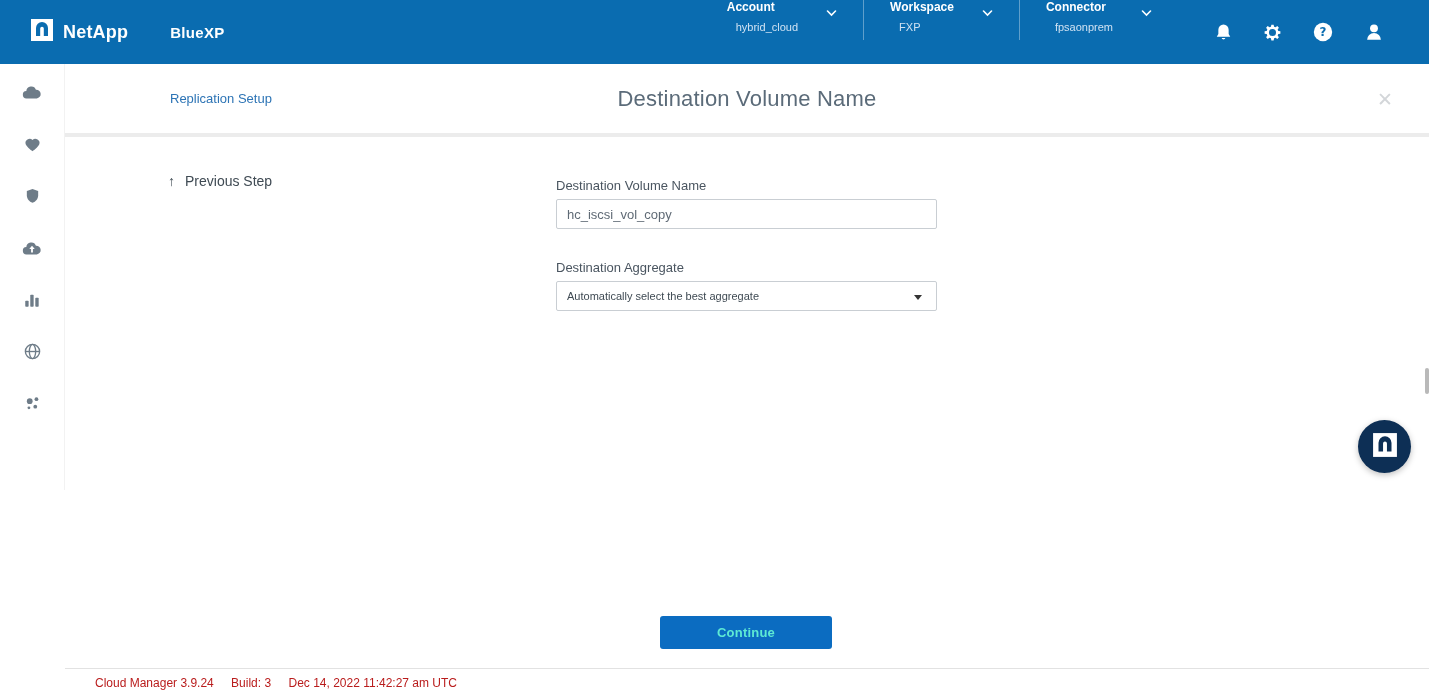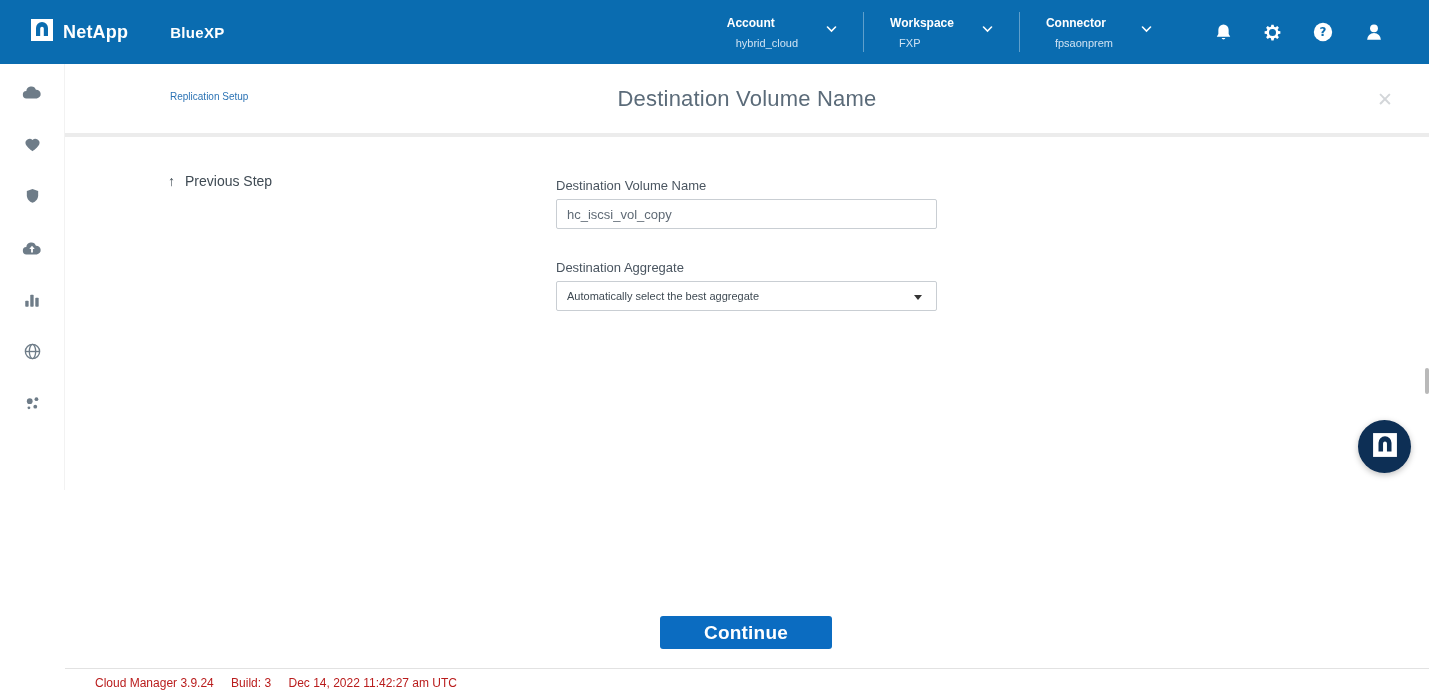--- a/index.html
+++ b/index.html
@@ -5,41 +5,41 @@
   * { margin:0; padding:0; box-sizing:border-box; }
   html,body { width:1429px; height:698px; font-family:"Liberation Sans","DejaVu Sans",sans-serif; background:#fff; overflow:hidden; }
   .app { position:relative; width:1429px; height:490px; }
 
   
   .topbar { position:absolute; top:0; left:0; width:100%; height:64px;
             background:var(--topbar,#0a6cb0); color:#fff; display:flex; align-items:center; }
   .brand-wrap { display:flex; align-items:center; margin-left:30px; }
   .brand-text { font-size:18px; font-weight:bold; margin-left:9px; letter-spacing:0.2px; }
   .product-text { margin-left:42px; font-size:15px; font-weight:600; letter-spacing:0.3px; }
-  .topbar-right { margin-left:auto; display:flex; align-items:center; height:100%; }
+  .topbar-right { margin-left:auto; display:flex; height:100%; }
   .tb-group { display:flex; align-items:flex-start; padding:0 26px; cursor:pointer; }
   .tb-col { display:flex; flex-direction:column; }
   .tb-label { font-size:12px; font-weight:bold; line-height:14px; }
   .tb-value { font-size:11px; color:#cfe2f3; margin-top:7px; line-height:12px;padding-left:9px; }
   .tb-chevron { margin-left:28px; margin-top:3px; }
   .tb-sep { width:1px; height:40px; background:rgba(255,255,255,0.35); }
   .tb-icons { display:flex; align-items:center; gap:29px; margin:0 44px 0 36px; }
   .tb-icon { cursor:pointer; display:flex; align-items:center; justify-content:center; }
 
   
   .sidebar { position:absolute; top:64px; left:0; width:65px; bottom:0; background:#fff;
              border-right:1px solid #f2f2f2; display:flex; flex-direction:column;
              align-items:center; padding-top:18px; gap:29px; }
   .side-item { width:24px; height:23px; display:flex; align-items:center; justify-content:center; cursor:pointer; }
 
   
   .main { position:absolute; left:65px; top:64px; right:0; bottom:0; background:#fff; }
   .page-header { position:absolute; top:0; left:0; right:0; height:69px; background:#fff; }
   .header-divider { position:absolute; top:69px; left:0; right:0; height:4px; background:#ececec; }
-  .repl-link { position:absolute; left:105px; top:27px; font-size:10px; color:var(--link,#2d74b5); cursor:pointer; }
+  .repl-link { position:absolute; left:105px; top:27px; font-size:13px; color:var(--link,#2d74b5); cursor:pointer; }
   .page-title { position:absolute; left:0; right:0; top:22px; text-align:center; font-size:22px;
                 font-weight:400; color:var(--title,#5b6b79); letter-spacing:0.2px; }
   .close-btn { position:absolute; right:36px; top:24px; font-size:19px; color:#d3d6d9; cursor:pointer; }
 
   .prev-step { position:absolute; left:103px; top:109px; font-size:14px; color:#3f4a53; cursor:pointer; display:flex; align-items:center; }
   .prev-step .arrow { font-size:14px; margin-right:10px; color:#3f4a53; }
 
   .form-col { position:absolute; left:491px; width:381px; top:0; }
   .field-label { position:absolute; left:0; font-size:13px; color:#4a5560; }
   .label-1 { top:114px; }
@@ -48,21 +48,21 @@
                 border-radius:2px; padding:0 10px; font-size:13px; color:#5f6a75; outline:none;
                 font-family:"Liberation Sans","DejaVu Sans",sans-serif; background:#fff; }
   .select-box { position:absolute; left:0; top:217px; width:381px; height:30px; border:1px solid #c9ced3;
                 border-radius:2px; background:#fff; display:flex; align-items:center; padding:0 10px;
                 font-size:11px; color:#3f4a53; cursor:pointer; }
   .select-caret { position:absolute; right:14px; top:13px; width:0; height:0;
                   border-left:4px solid transparent; border-right:4px solid transparent;
                   border-top:5px solid #333; }
 
   .continue-btn { position:absolute; left:595px; top:552px; width:172px; height:33px;
-                  background:var(--accent,#0b6cc1); color:#ffffff; font-size:19px; font-weight:bold;
+                  background:var(--accent,#0b6cc1); color:#5eead4; font-size:13px; font-weight:bold;
                   border:none; border-radius:3px; cursor:pointer; letter-spacing:0.2px;
                   font-family:"Liberation Sans","DejaVu Sans",sans-serif; }
 
   .footer-divider { position:absolute; top:604px; left:0; right:0; height:1px; background:#e2e2e2; }
   .footer { position:absolute; left:30px; top:612px; font-size:12px; color:#b91c1c; }
   .footer span { margin-right:14px; }
 
   .chat-btn { position:absolute; right:18px; bottom:17px; width:53px; height:53px; border-radius:50%;
               background:var(--chat,#0d2f55); display:flex; align-items:center; justify-content:center;
               cursor:pointer; box-shadow:0 2px 6px rgba(0,0,0,0.25); }

